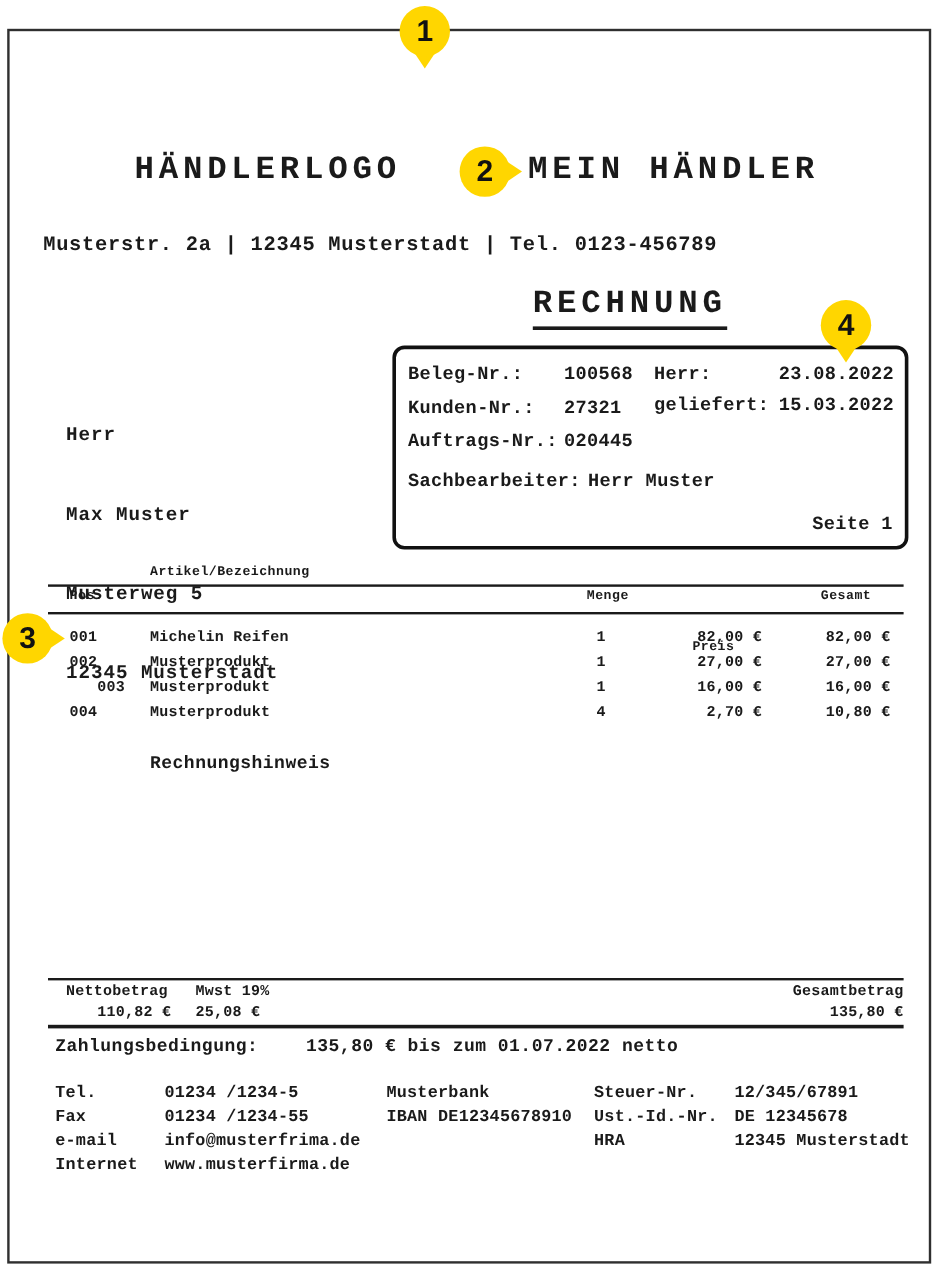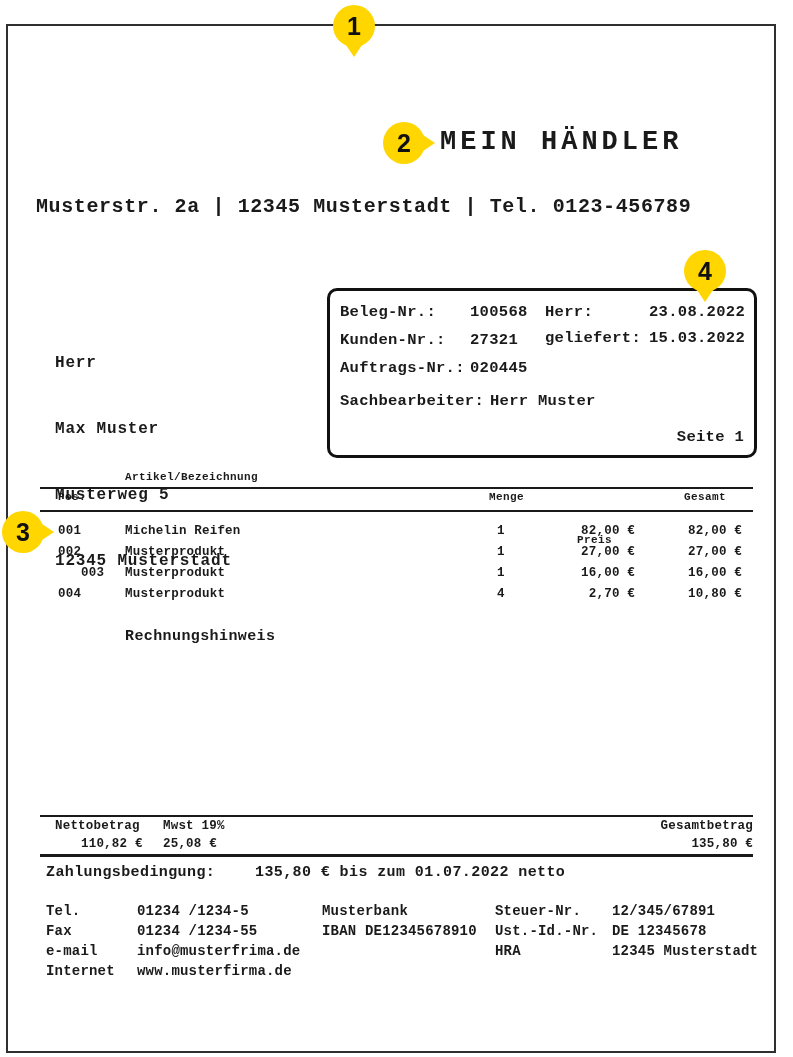--- a/index.html
+++ b/index.html
@@ -3,21 +3,21 @@
 <meta charset="utf-8">
 <style>
   :root { --yellow:#ffd600; --ink:#1a1a1a; }
   html,body { margin:0; padding:0; background:#ffffff; }
   .canvas { position:relative; width:793px; height:1057px; background:#ffffff; overflow:hidden;
             font-family:"Liberation Mono","DejaVu Sans Mono",monospace; color:var(--ink); }
   .sheet { position:absolute; left:6px; top:24px; width:770px; height:1029px;
            box-sizing:border-box; border:2px solid #2f2f2f; background:#ffffff; }
   .t { position:absolute; font-weight:bold; color:var(--ink); white-space:pre; }
   .fs27 { font-size:27px; letter-spacing:4px; }
-  .fs16 { font-size:20px; letter-spacing:0.6px; }
+  .fs16 { font-size:17px; letter-spacing:0.6px; }
   .fs15 { font-size:15px; letter-spacing:0.4px; }
   .fsbox { font-size:15.5px; letter-spacing:0.3px; }
   .fs14 { font-size:14px; letter-spacing:0.2px; }
   .fs125 { font-size:12.5px; letter-spacing:0.2px; }
   .fs11 { font-size:11px; letter-spacing:0.4px; }
   .right { text-align:right; }
   .title-underline { border-bottom:3px solid var(--ink); padding-bottom:3px; }
   .hr { position:absolute; background:var(--ink); }
   .box { position:absolute; left:327px; top:288px; width:430px; height:170px;
          box-sizing:border-box; border:3px solid #111; border-radius:10px; background:#fff; }
@@ -52,23 +52,25 @@
   </div>
   <div class="pin" style="left:2px;top:511px;">
     <div class="pin-circle">3</div>
     <div class="tail-right"></div>
   </div>
   <div class="pin" style="left:684px;top:250px;">
     <div class="pin-circle">4</div>
     <div class="tail-down"></div>
   </div>
 
+  <div class="t fs27" style="left:112px;top:127px;">HÄNDLERLOGO</div>
   <div class="t fs27" style="left:440px;top:127px;">MEIN HÄNDLER</div>
   <div class="t fs16" style="left:36px;top:195px;">Musterstr. 2a | 12345 Musterstadt | Tel. 0123-456789</div>
 
+  <div class="t fs27 title-underline" style="left:444px;top:239px;">RECHNUNG</div>
 
   <div class="recip">
     <div>Herr</div>
     <div>Max Muster</div>
     <div>Musterweg 5</div>
     <div>12345 Musterstadt</div>
   </div>
 
   <div class="box">
     <div class="t fsbox" style="left:10px;top:12px;">Beleg-Nr.:</div>

